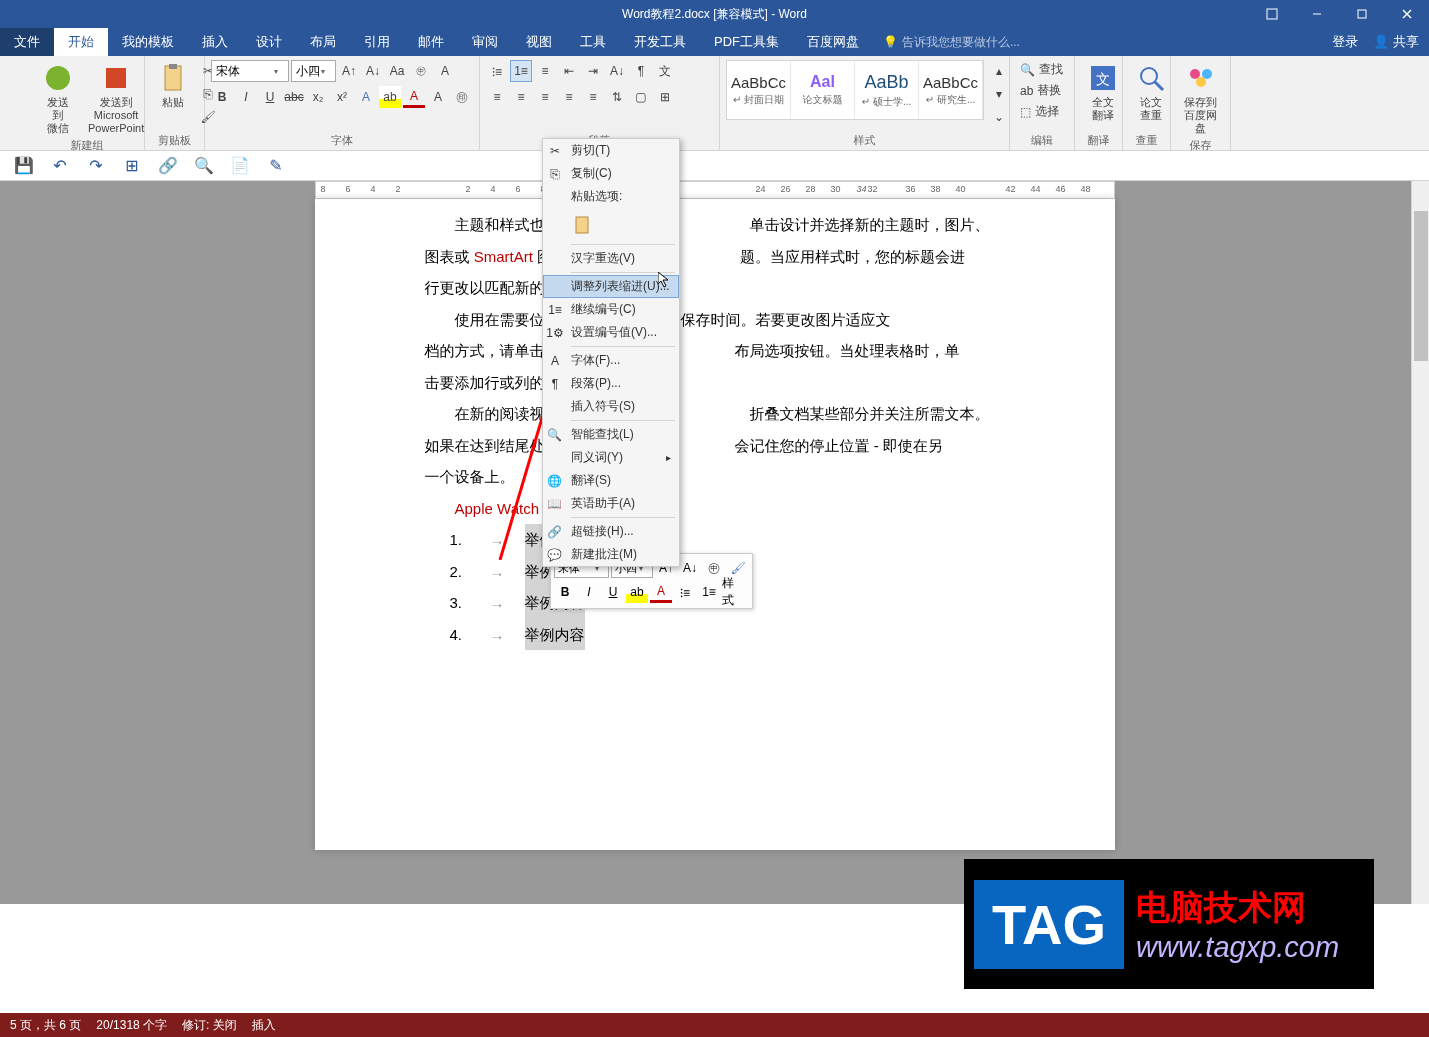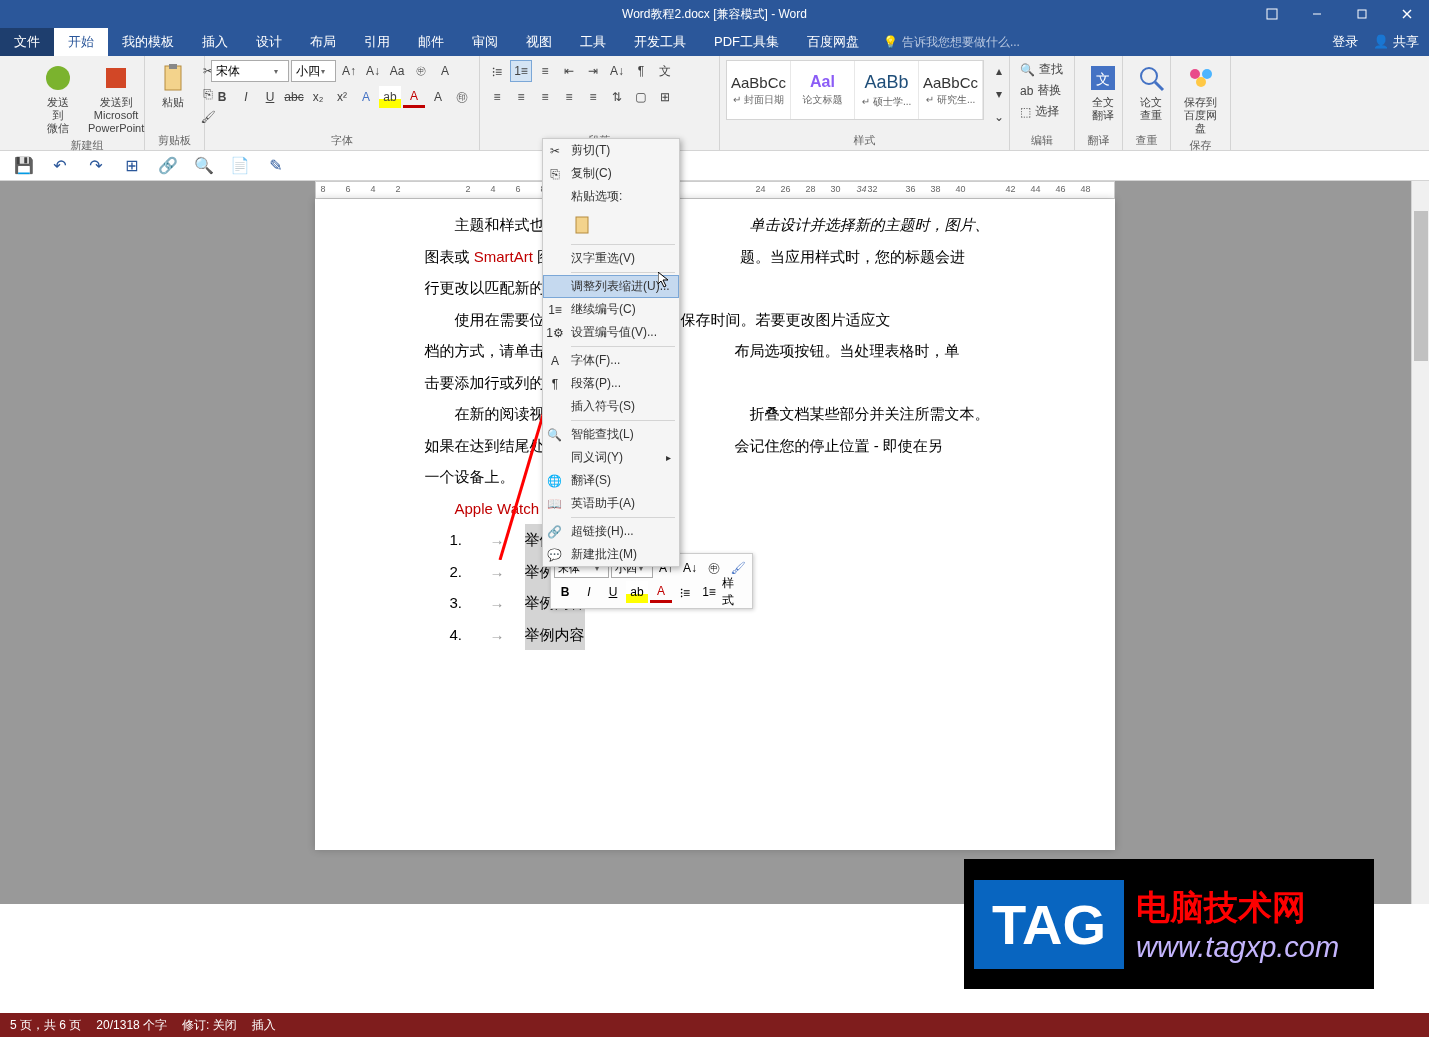--- a/index.html
+++ b/index.html
@@ -378,21 +378,21 @@
     <span class="tick" style="left:590px;">36</span>
       <span class="tick" style="left:615px;">38</span>
     <span class="tick" style="left:640px;">40</span>
       <span class="tick" style="left:690px;">42</span>
     <span class="tick" style="left:715px;">44</span>
       <span class="tick" style="left:740px;">46</span>
     <span class="tick" style="left:765px;">48</span>
   </div>
   <div class="page">
     <div class="doctext">
-      <div><span style="margin-left:30px;">主题和样式也有助于</span><span style="margin-left:160px;font-style:italic;">单击设计并选择新的主题时，图片、</span></div>
+      <div><span style="margin-left:30px;">主题和样式也有助于</span><span style="margin-left:160px;">单击设计并选择新的主题时，图片、</span></div>
       <div><span>图表或 </span><span class="red">SmartArt</span><span> 图形将</span><span style="margin-left:158px;">题。当应用样式时，您的标题会进</span></div>
       <div>行更改以匹配新的主题。</div>
       <div><span style="margin-left:30px;">使用在需要位置出现</span><span style="margin-left:76px;">中保存时间。若要更改图片适应文</span></div>
       <div><span>档的方式，请单击该图片</span><span style="margin-left:145px;">布局选项按钮。当处理表格时，单</span></div>
       <div>击要添加行或列的位置，</div>
       <div><span style="margin-left:30px;">在新的阅读视图中阅</span><span style="margin-left:160px;">折叠文档某些部分并关注所需文本。</span></div>
       <div><span>如果在达到结尾处之前需</span><span style="margin-left:145px;">会记住您的停止位置 - 即使在另</span></div>
       <div>一个设备上。</div>
       <div class="red" style="margin-left:30px;">Apple Watch   App S                            xample</div>
       <div class="listitem">

